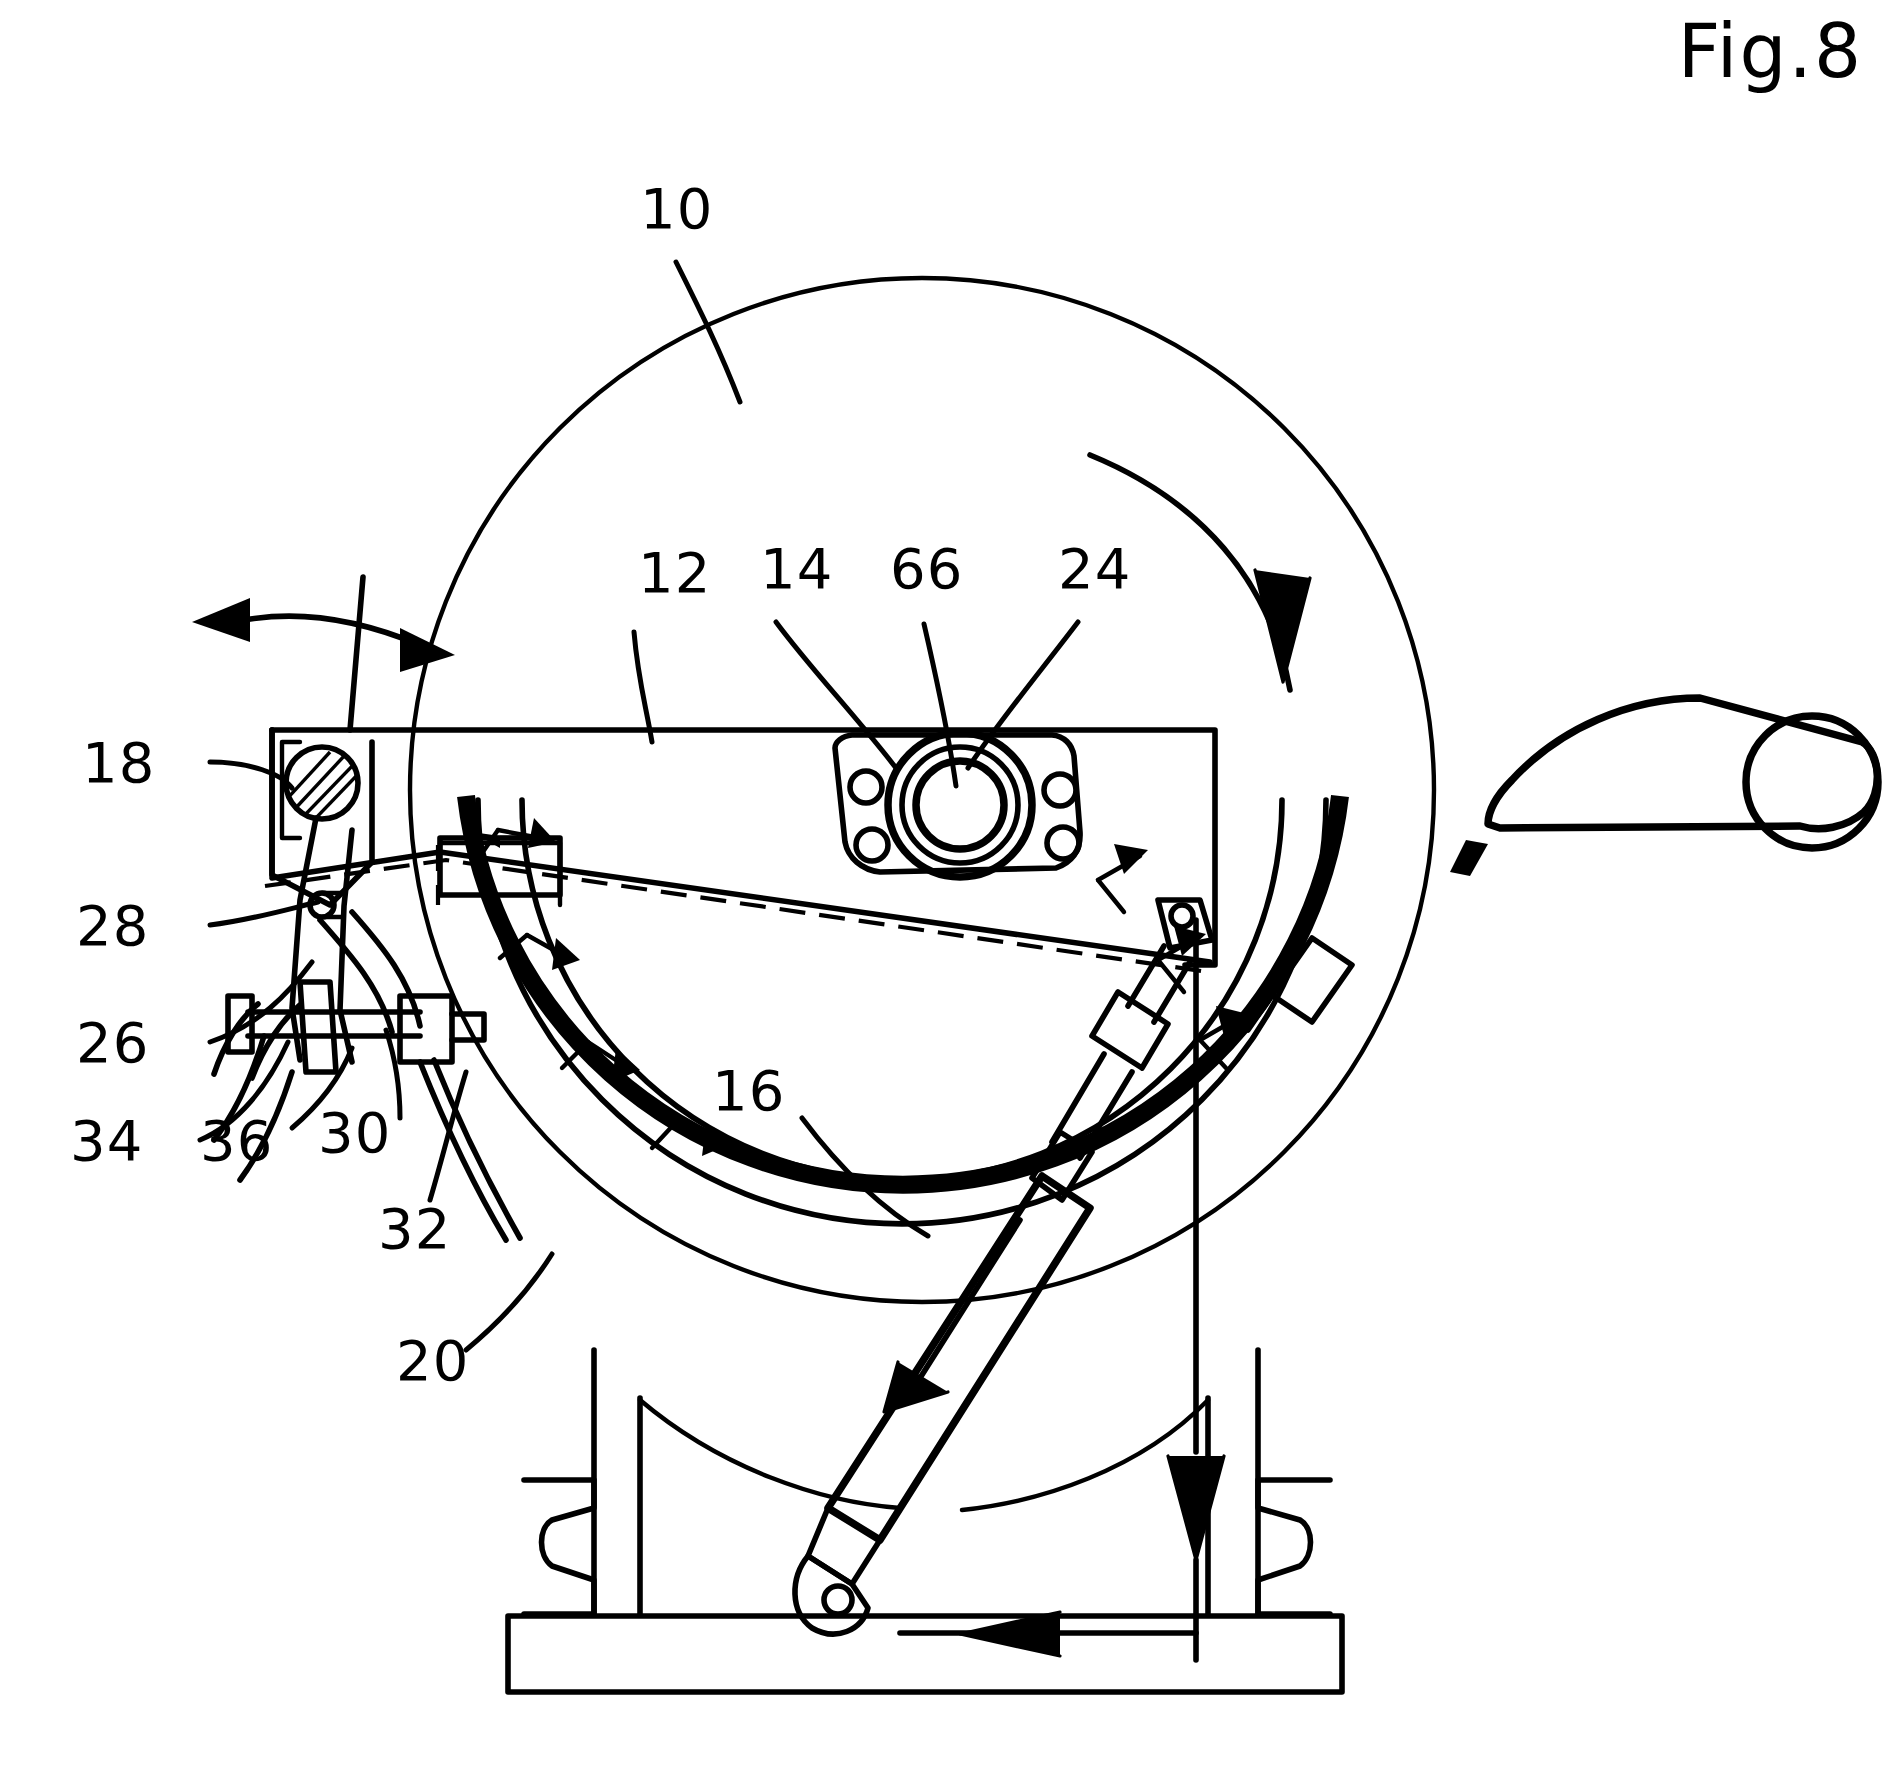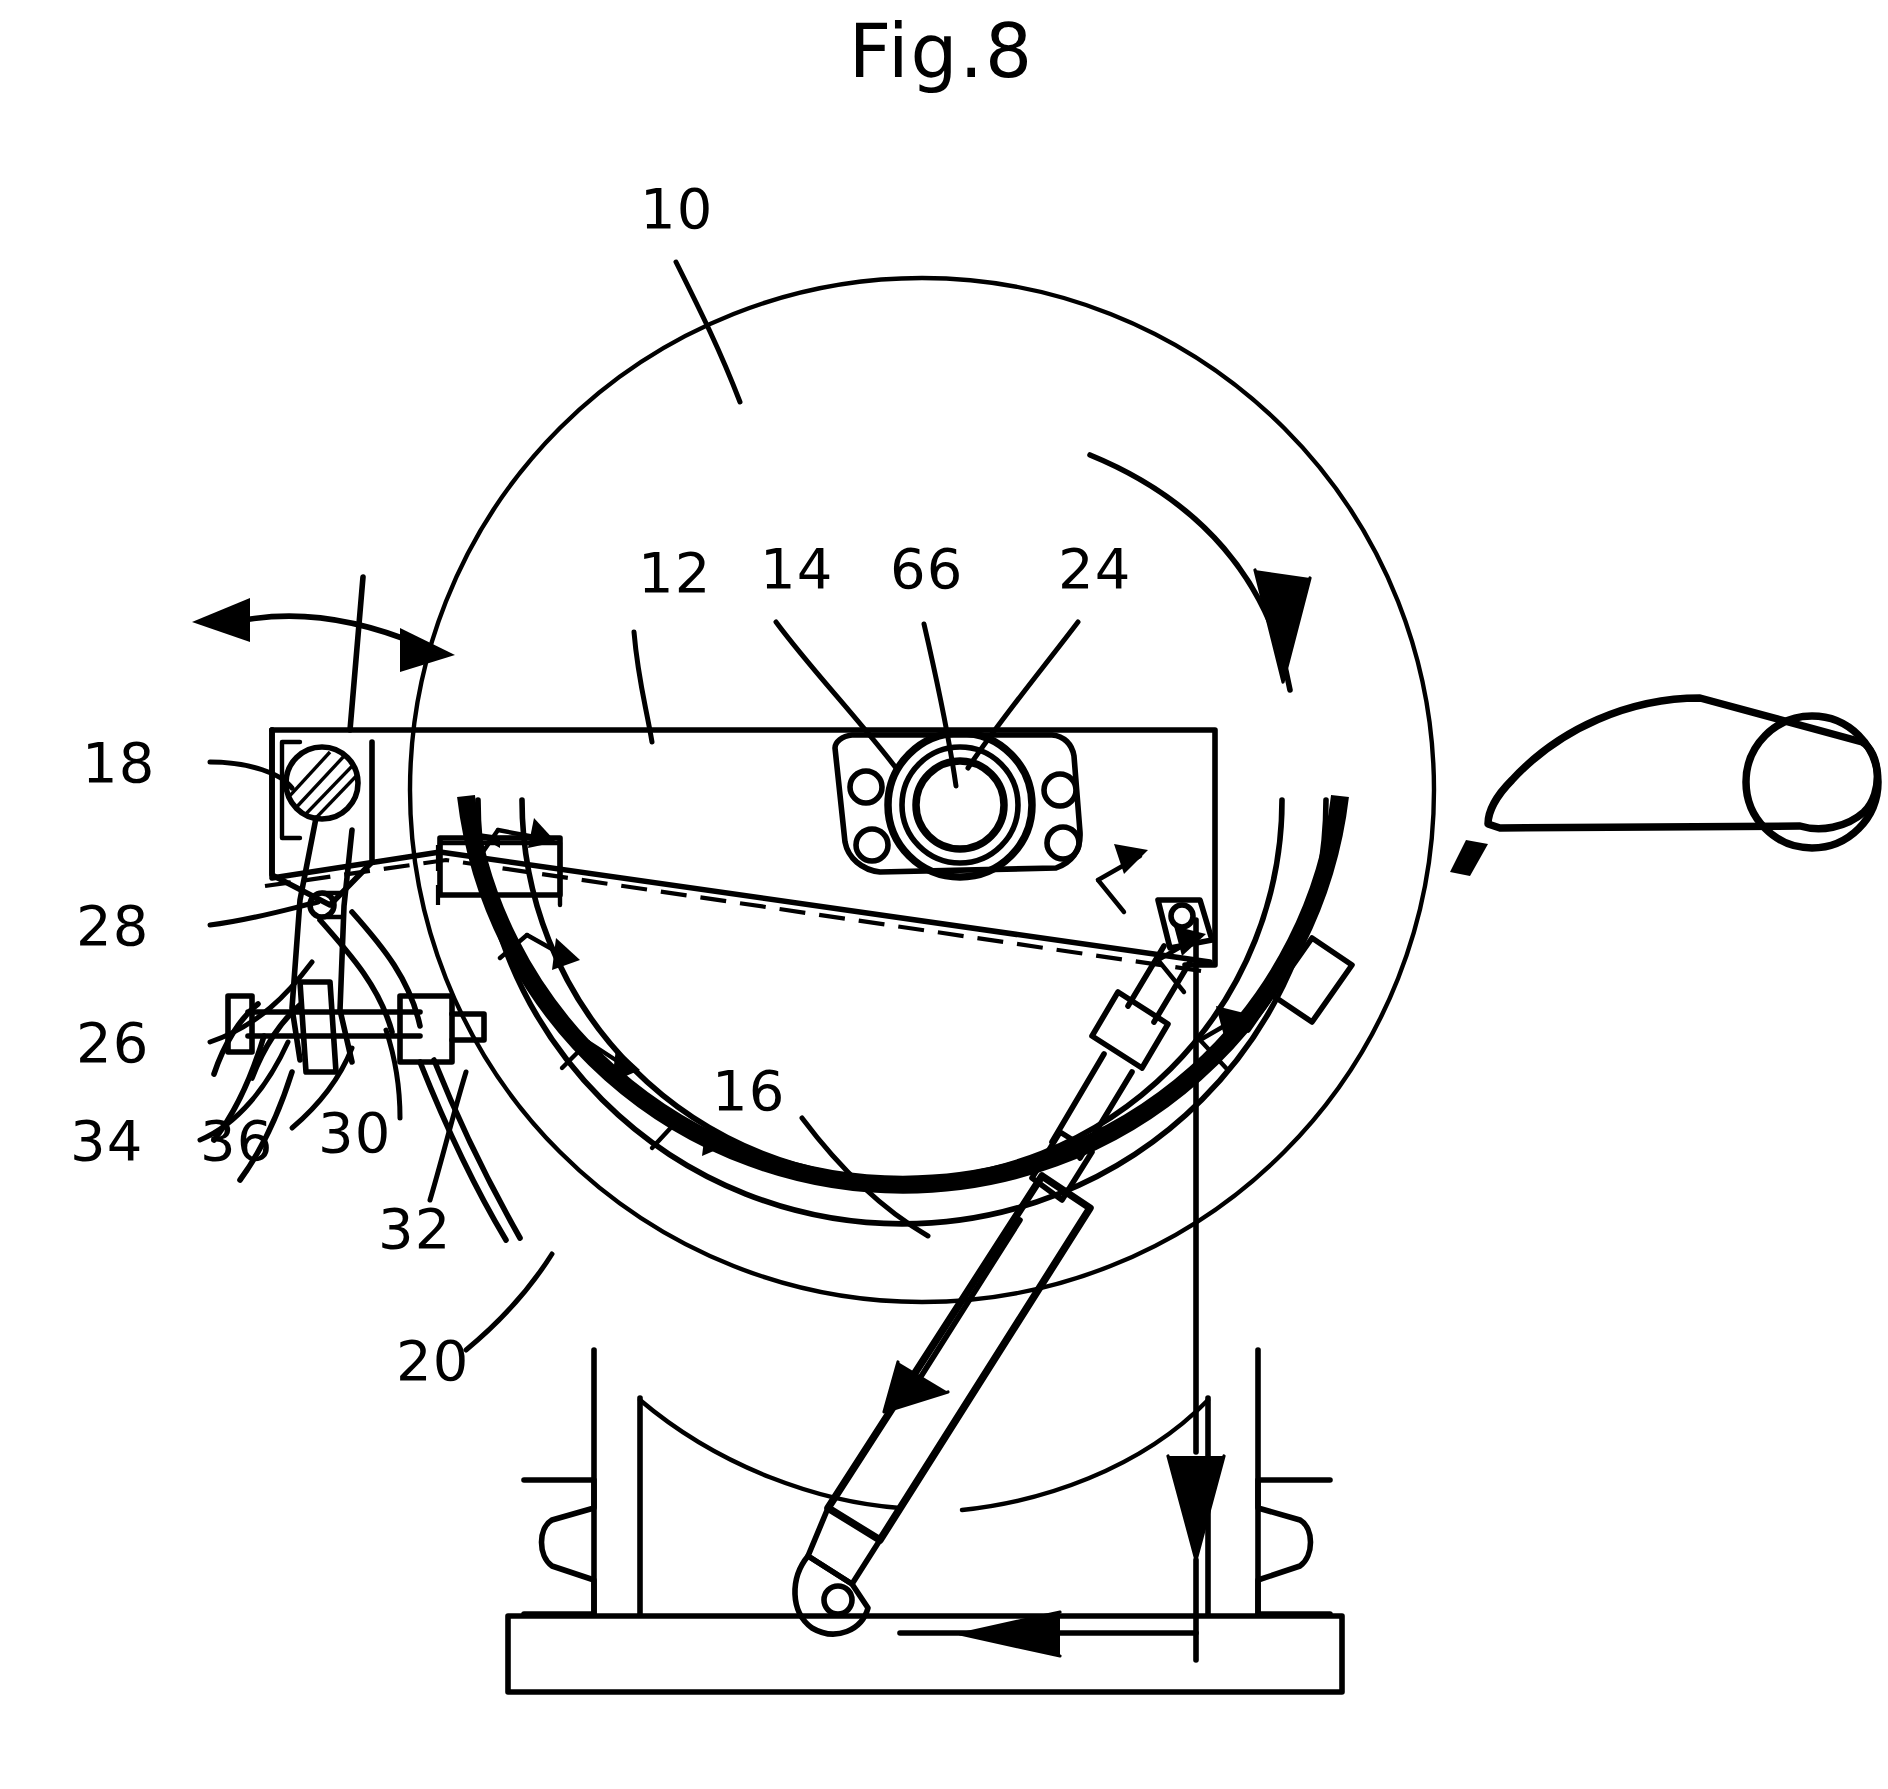--- a/index.html
+++ b/index.html
@@ -12,24 +12,24 @@
   }
   #sheet {
     position: relative;
     width: 1888px;
     height: 1789px;
     background: #ffffff;
     overflow: hidden;
   }
   #fig-title {
     position: absolute;
-    left: 12px;
+    left: 4px;
     top: 8px;
     width: 1859px;
-    text-align: center;
+    text-align: right;
     font-family: "DejaVu Sans", sans-serif;
     font-size: 74px;
     font-weight: 400;
     letter-spacing: 2px;
     color: #000;
     user-select: none;
   }
   svg#drawing {
     position: absolute;
     left: 0;

